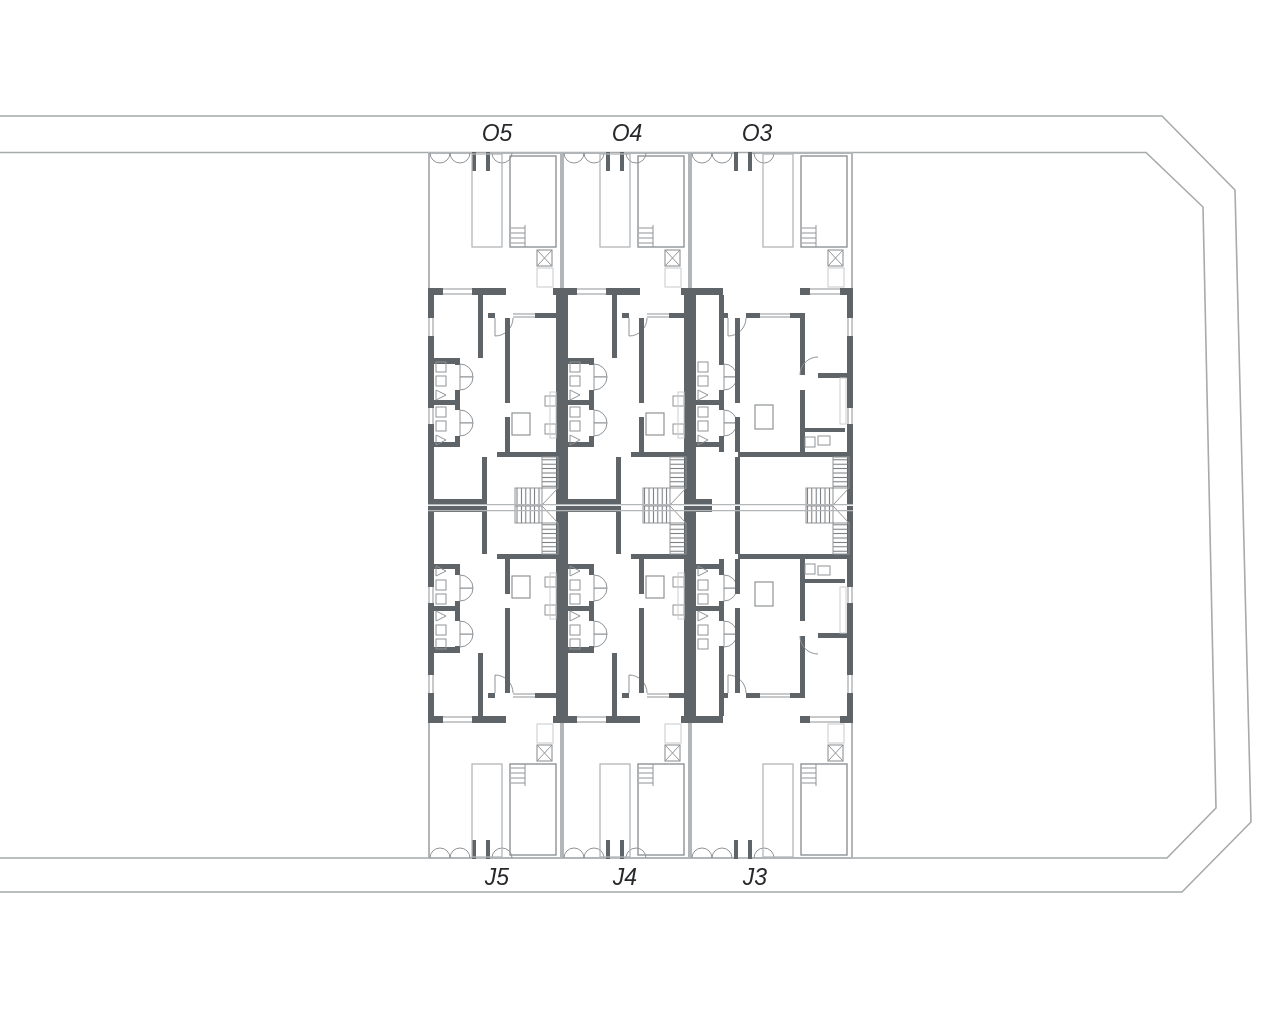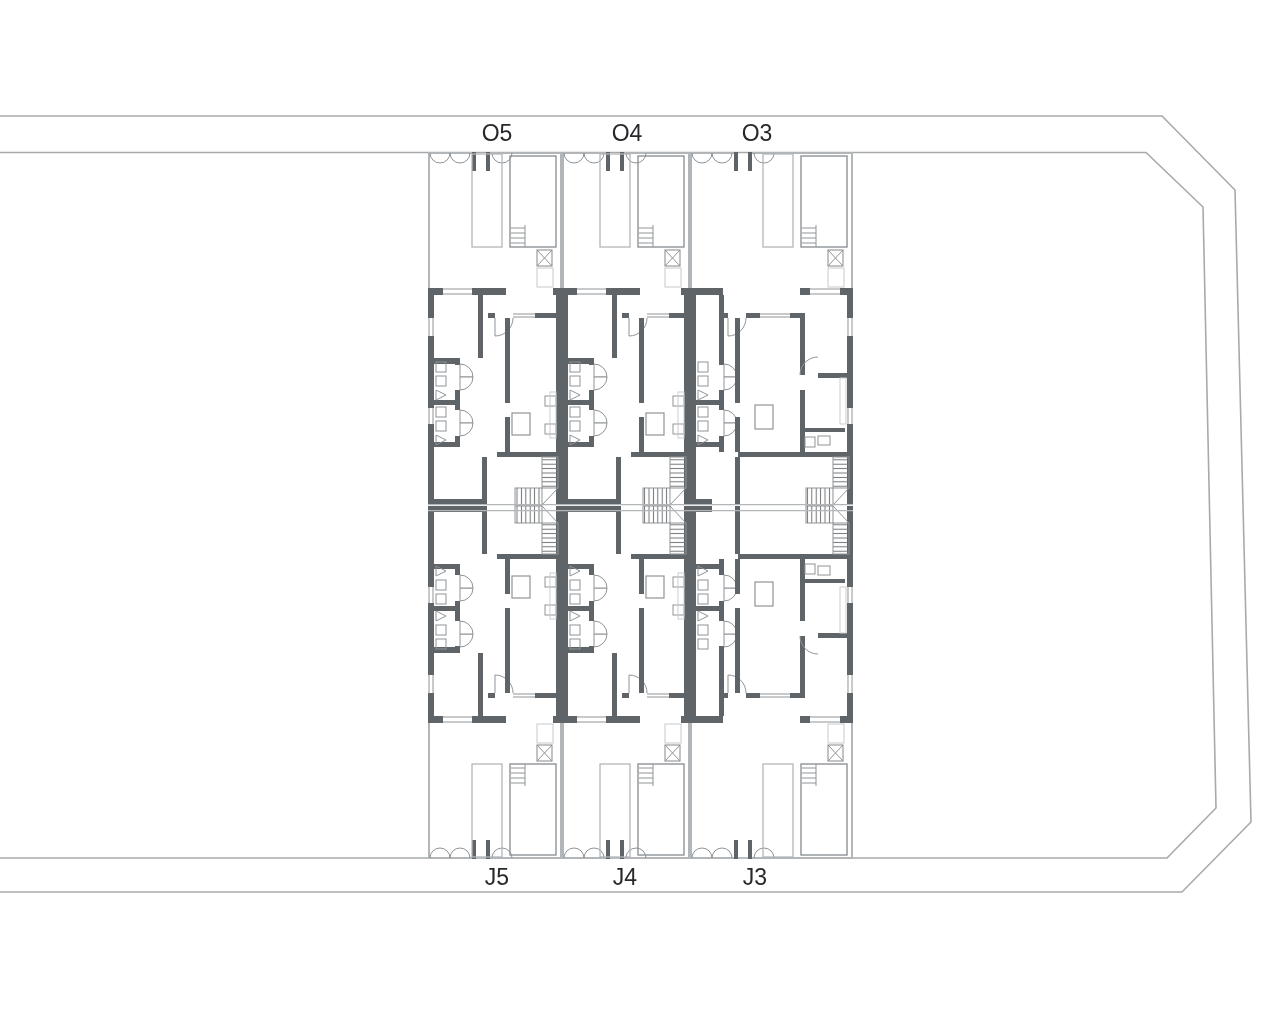--- a/index.html
+++ b/index.html
@@ -1,17 +1,17 @@
 <!DOCTYPE html>
 <html><head>
 <meta charset="utf-8">
 <style>
   html,body{margin:0;padding:0;background:#ffffff;}
   body{width:1280px;height:1024px;overflow:hidden;font-family:"Liberation Sans",sans-serif;}
-  #stage{position:relative;width:1150px;height:1024px;background:#ffffff;}
+  #stage{position:relative;width:1150px;height:1024px;background:#ffffff;font-style:italic;}
   svg{display:block;}
   .street-label{font-family:"Liberation Sans",sans-serif;font-size:23px;fill:#26282b;}
 </style>
 </head>
 <body>
 
 <div id="stage">
 <svg id="plan" width="1280" height="1024" viewBox="0 0 1280 1024">
   <defs>
     <pattern id="hatchH" width="4.4" height="4.4" patternUnits="userSpaceOnUse">

